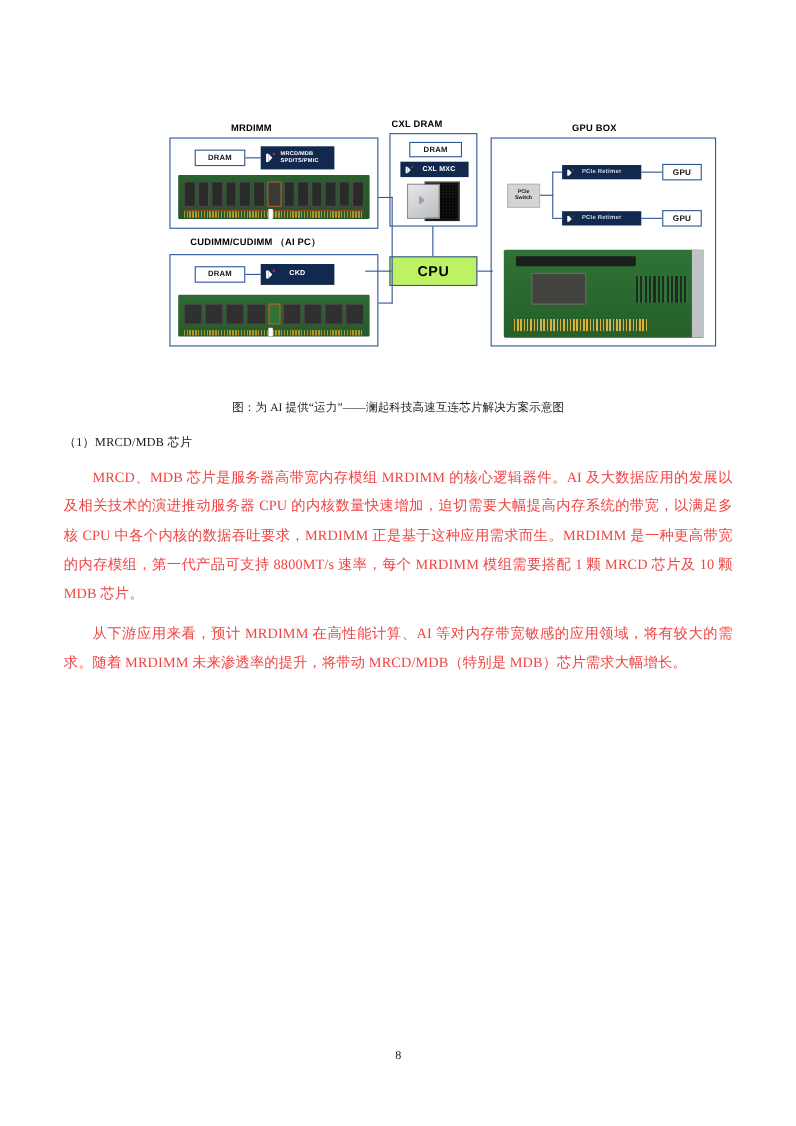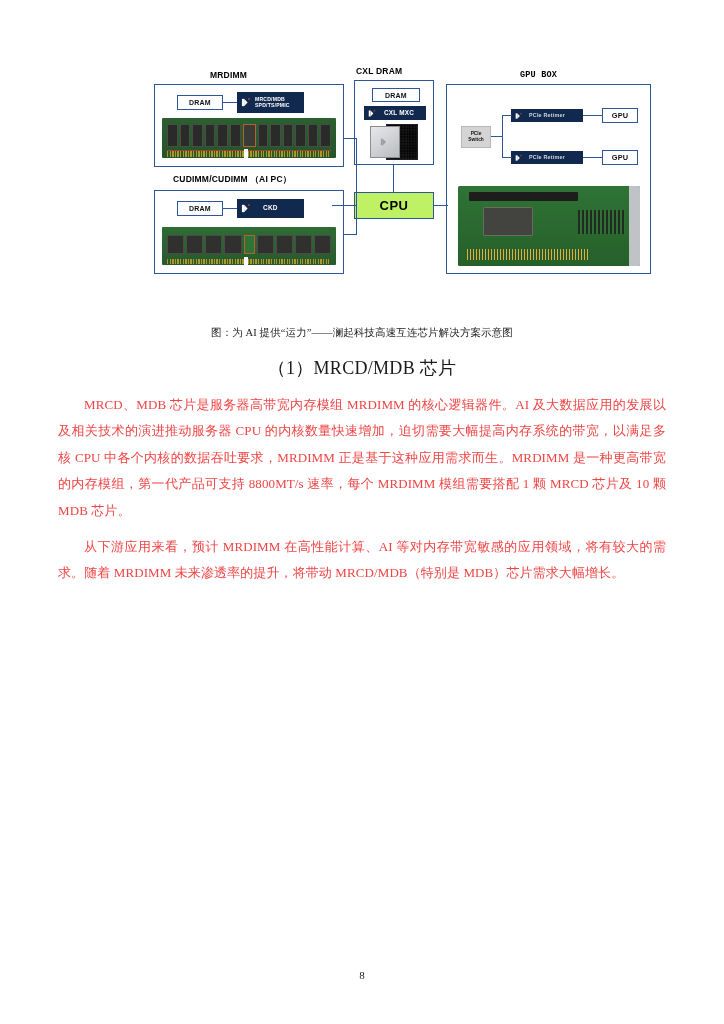--- a/index.html
+++ b/index.html
@@ -22,22 +22,22 @@
     height: 1024px;
     box-sizing: border-box;
     padding: 0 58px;
   }
 
   
   .figure-wrap {
     position: relative;
     width: 608px;
     height: 245px;
-    margin: 15px auto;
-    padding-top: 51px;
+    margin: 0 auto;
+    padding-top: 107px;
   }
   .figure {
     position: relative;
     width: 530px;
     height: 230px;
     margin-left: 78px;
     font-family: "Liberation Sans", "DejaVu Sans", sans-serif;
   }
 
   .ftitle {
@@ -229,22 +229,21 @@
     font-size: 10.5px;
     margin-top: 12px;
     color: #1a1a1a;
     letter-spacing: .1px;
   }
 
   
   .body-text { margin-top: 16px; }
 
   .subhead {
-    text-align: center;
-    font-size: 18px;
+    font-size: 11px;
     margin: 0 0 12px 0;
     letter-spacing: .3px;
   }
 
   p.para {
     font-size: 13px;
     line-height: 2.03;
     margin: 0 0 10px 0;
     text-indent: 26px;
     text-align: justify;
@@ -368,21 +367,21 @@
             <svg width="10" height="10" viewBox="0 0 12 12">
               <path d="M1 10 L1 2 L3.4 2 L3.4 10 Z" fill="#6b6b6b"></path>
               <path d="M3.4 2 L7.2 6 L3.4 10 Z" fill="#6b6b6b"></path>
             </svg>
           </span>
         </div>
       </div>
 
       <div class="cpubox" style="left:218px; top:126px; width:80px; height:27px;">CPU</div>
 
-      <div class="ftitle" style="left:384px; top:4px;font-family:Liberation Mono, monospace;">GPU BOX</div>
+      <div class="ftitle" style="left:384px; top:4px;">GPU BOX</div>
       <div class="panel" style="left:310px; top:18px; width:205px; height:190px;"></div>
 
       <div class="pcieswitch" style="left:325px; top:60px; width:30px; height:22px;">
         <span style="font-size:4.8px;">PCIe<br>Switch</span>
       </div>
 
       <div class="dbox" style="left:375px; top:43px; width:72px; height:13px;">
         <span class="mlogo">
           <svg width="8" height="8" viewBox="0 0 12 12">
             <path d="M1 10 L1 2 L3.4 2 L3.4 10 Z" fill="#ffffff"></path>

